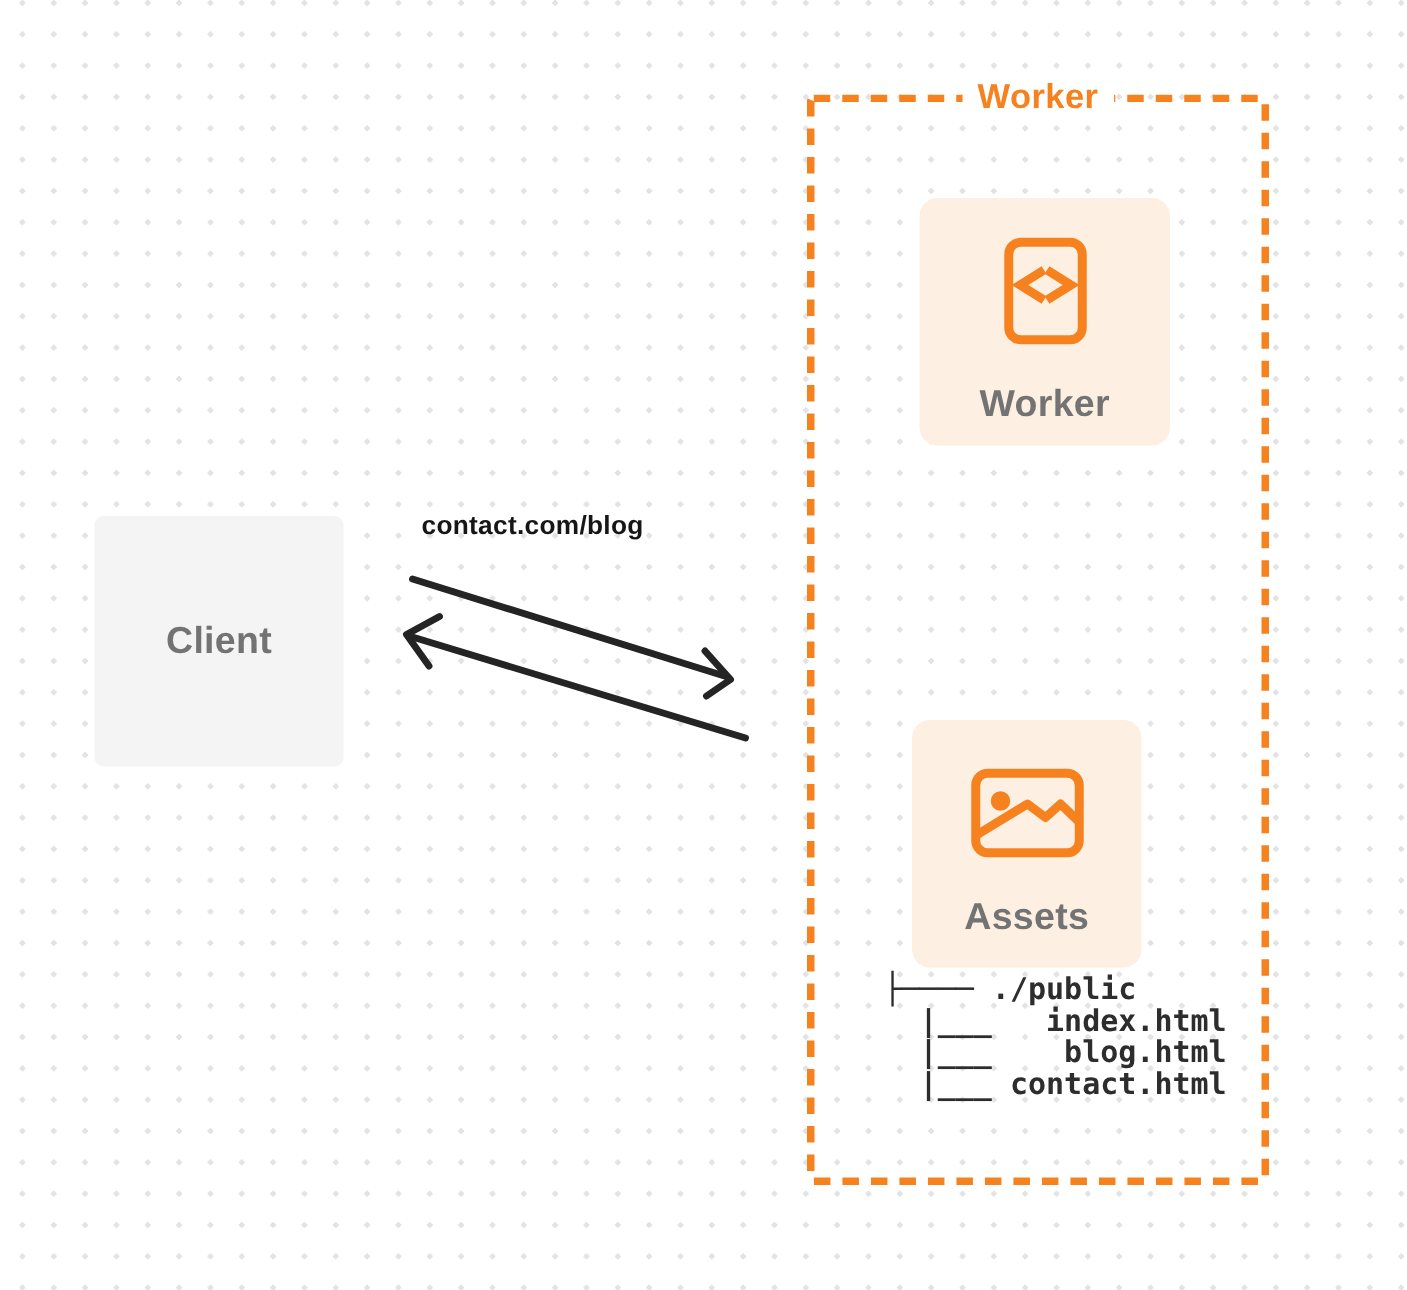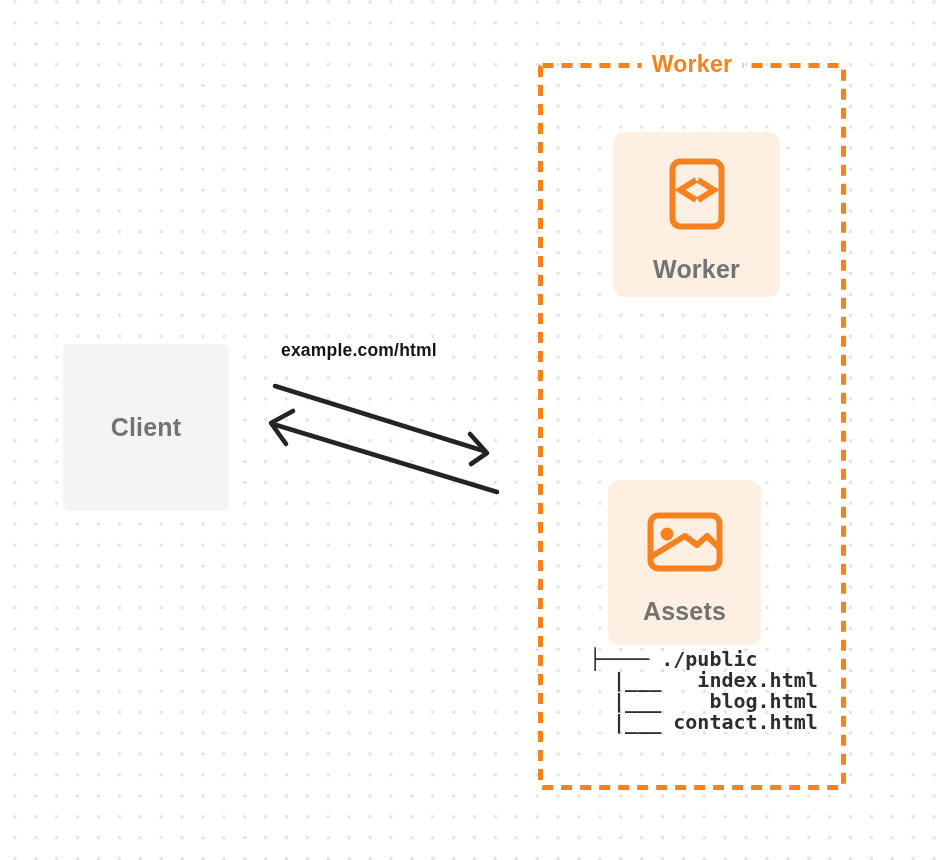--- a/index.html
+++ b/index.html
@@ -54,21 +54,21 @@
 </style>
 </head>
 <body>
 
 <div class="stage">
 
   <div class="client-box">
     <span class="node-label">Client</span>
   </div>
 
-  <div class="url-label">example.com/html</div>
+  <div class="url-label">contact.com/blog</div>
 
   <svg class="arrows" width="938" height="860" viewBox="0 0 938 860">
     <g>
       <path class="arrow-stroke" d="M275 386 L484 451"></path>
       <path class="arrow-stroke" d="M470 434 L487 453 L471 464"></path>
     </g>
     <g>
       <path class="arrow-stroke" d="M497 492 L276 425"></path>
       <path class="arrow-stroke" d="M293 411 L271 423 L286 444"></path>
     </g>

